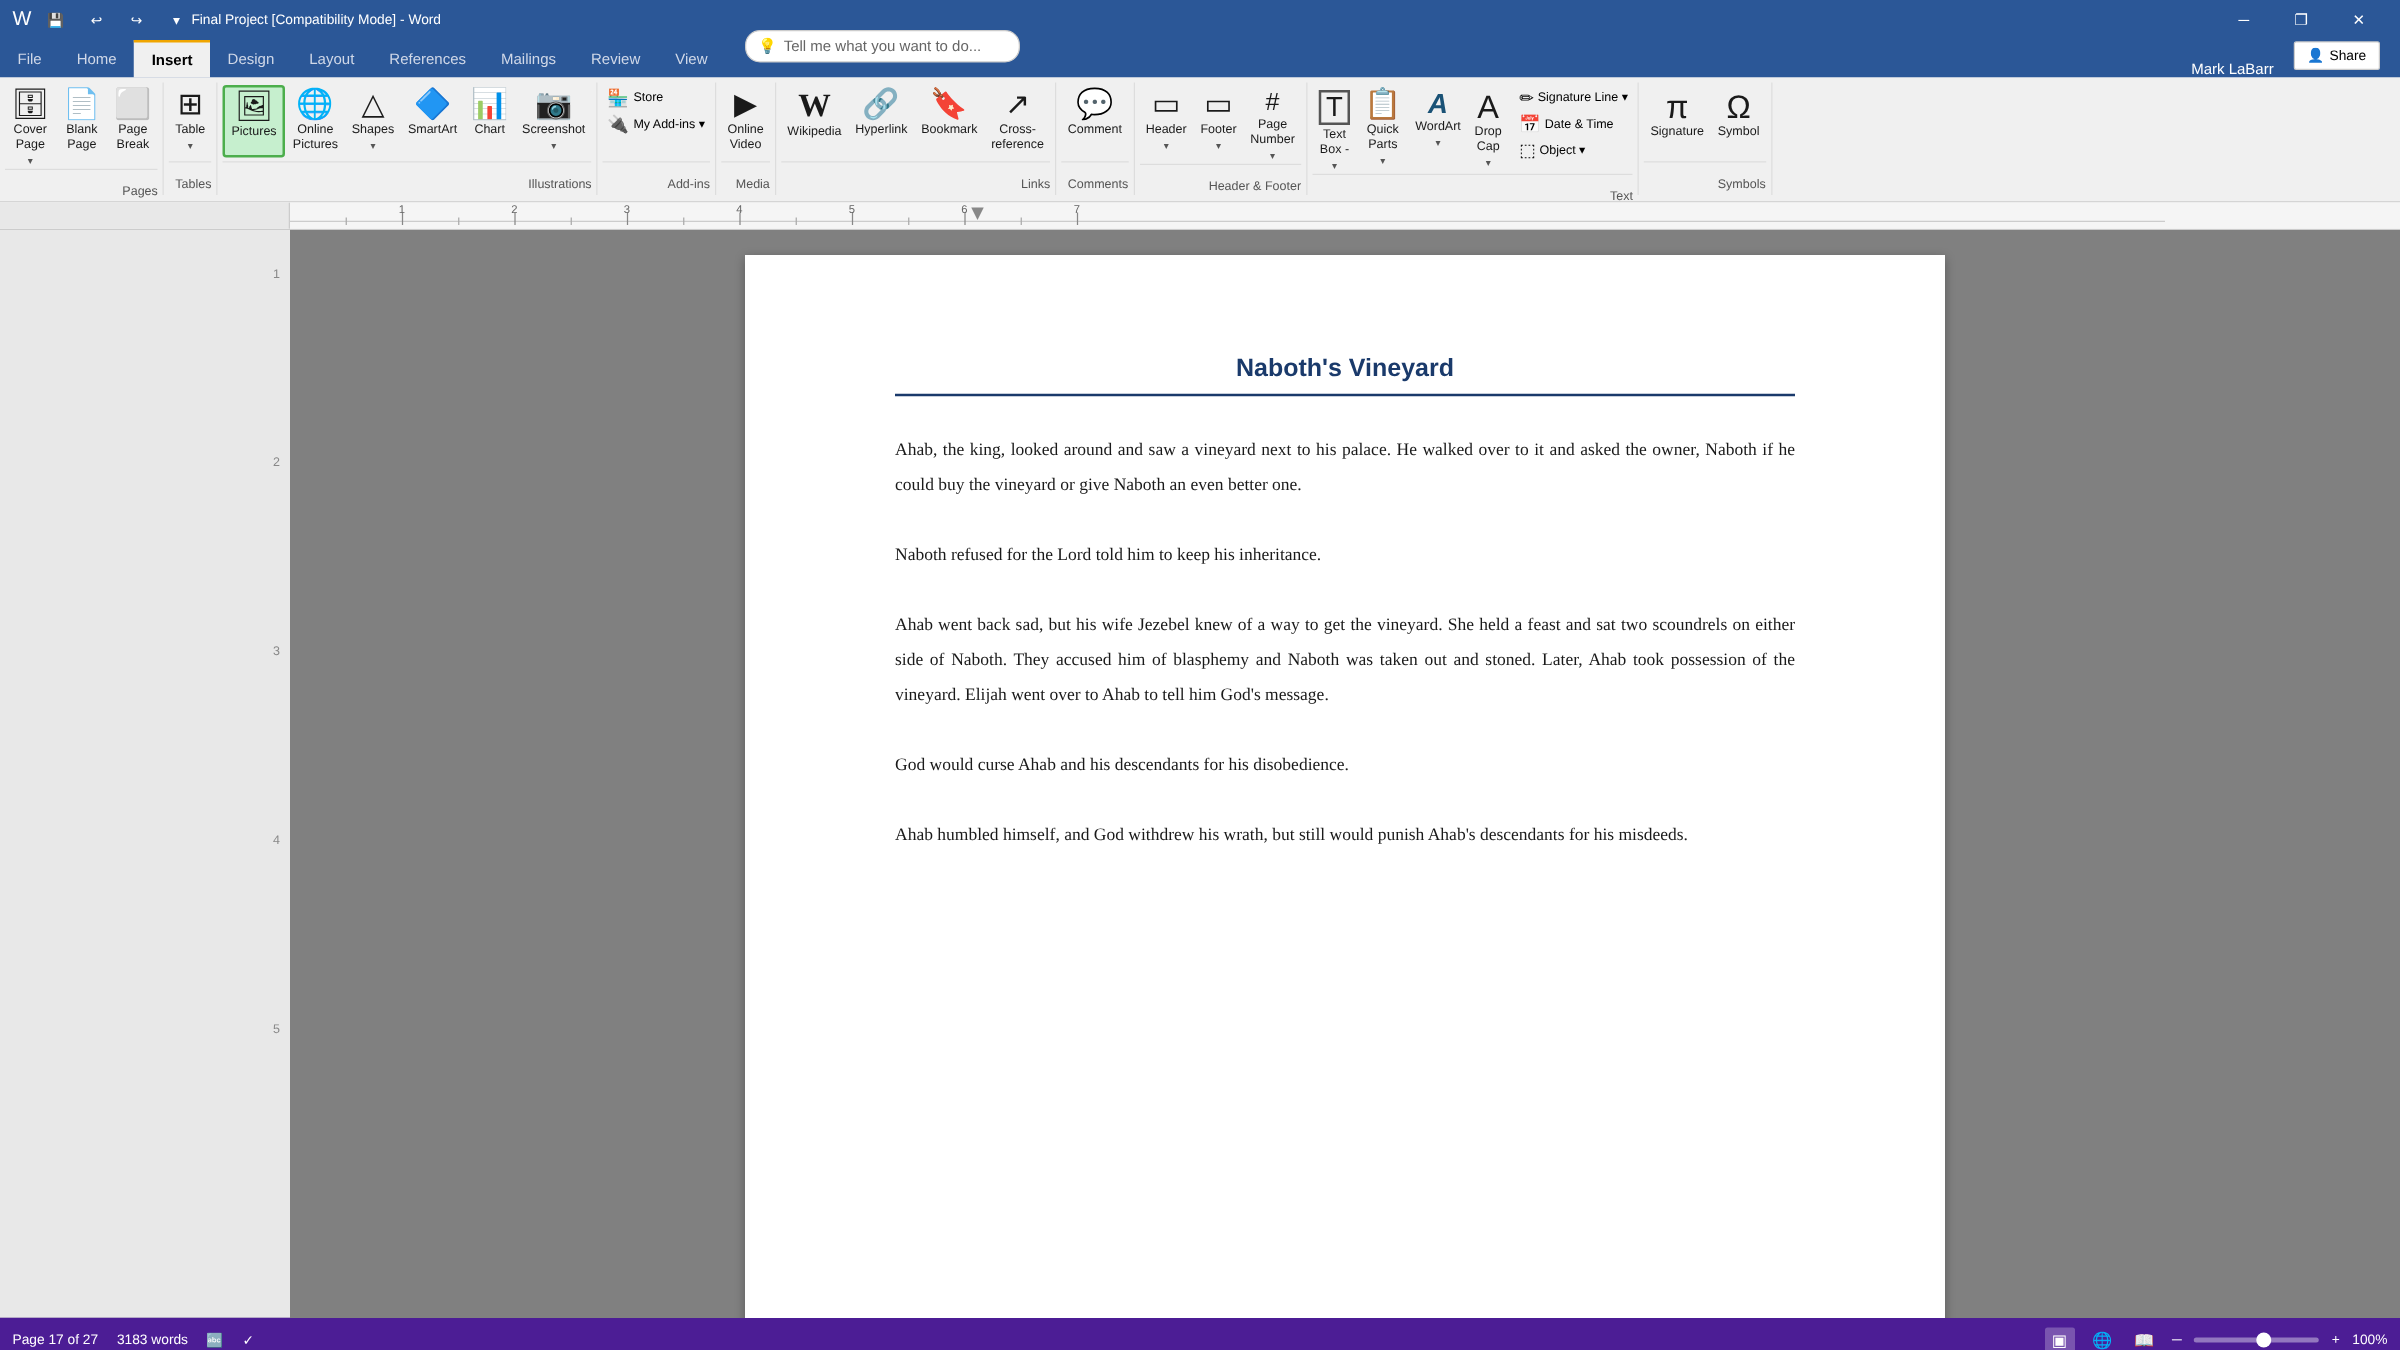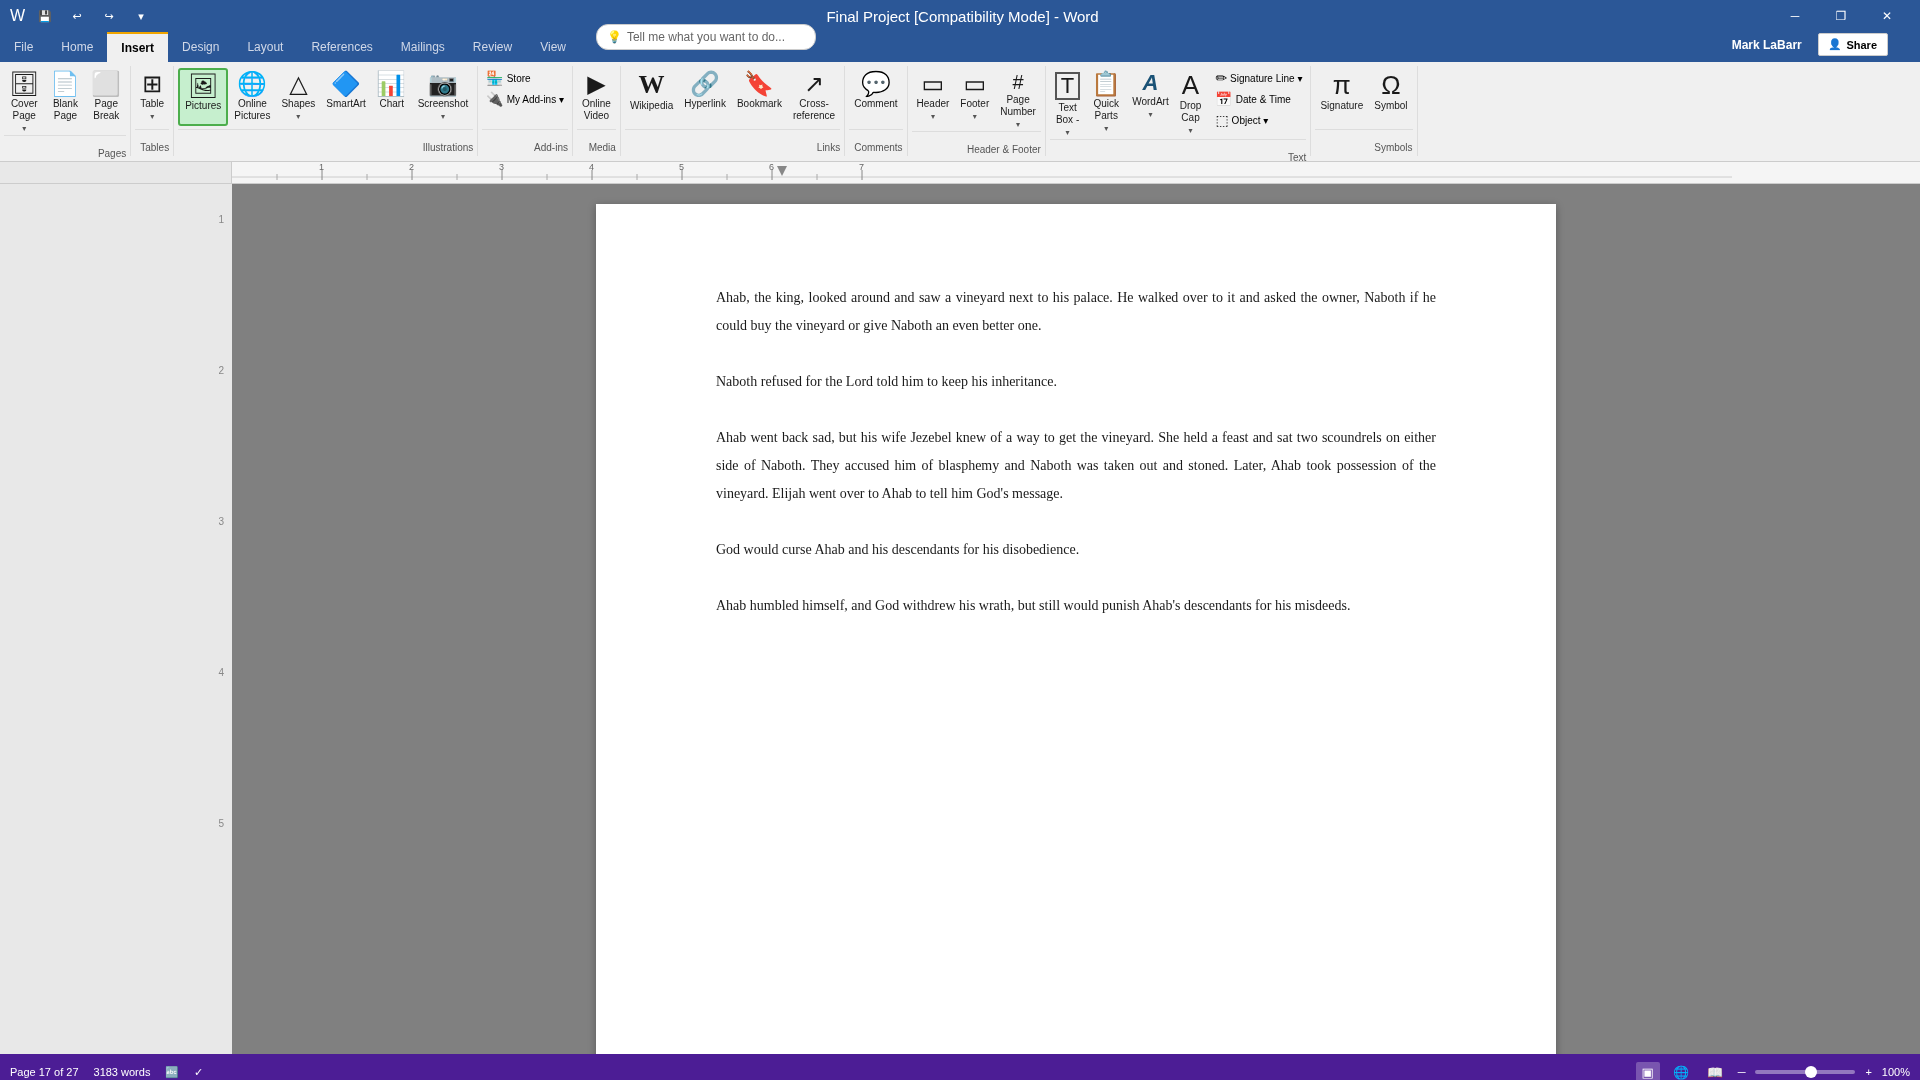--- a/index.html
+++ b/index.html
@@ -8,21 +8,21 @@
     
     #title-bar {
       background: #2b5797;
       height: 32px;
       display: flex;
       align-items: center;
       justify-content: space-between;
       color: white;
       padding: 0 10px;
     }
-    #title-bar .title { flex: 1; text-align: center; font-size: 15px; }
+    #title-bar .title { flex: 1; font-size: 11px; }
     #title-bar .win-controls { display: flex; gap: 0; }
     #title-bar .win-btn {
       width: 46px; height: 32px; display: flex; align-items: center; justify-content: center;
       cursor: pointer; font-size: 12px; color: white;
     }
     .title-left { display: flex; align-items: center; gap: 8px; }
     .title-icon { font-size: 16px; }
     .qat-btn { width: 24px; height: 24px; display: flex; align-items: center; justify-content: center; cursor: pointer; border-radius: 2px; color: white; font-size: 11px; }
 
     
@@ -72,25 +72,24 @@
       font-size: 12px;
       color: #666;
       height: 26px;
       width: 220px;
     }
 
     
     #user-area {
       margin-left: auto;
       display: flex;
-      align-items: center;
+      align-items: flex-end;
       gap: 10px;
-      padding-right: 26px;
+      padding-right: 10px;
       font-size: 12px;
-      font-weight: bold;
     }
 
     
     #ruler {
       height: 22px;
       background: #f5f5f5;
       border-bottom: 1px solid #ccc;
       display: flex;
       align-items: center;
       padding: 0;
@@ -579,20 +578,21 @@
       <div style="margin-top:20px; color:#888; font-size:10px;">1</div>
       <div style="margin-top:140px; color:#888; font-size:10px;">2</div>
       <div style="margin-top:140px; color:#888; font-size:10px;">3</div>
       <div style="margin-top:140px; color:#888; font-size:10px;">4</div>
       <div style="margin-top:140px; color:#888; font-size:10px;">5</div>
     </div>
   </div>
 
   <div id="doc-scroll">
     <div id="page">
+      <div class="doc-title">Naboth's Vineyard</div>
       <div class="doc-body">
         <p>Ahab, the king, looked around and saw a vineyard next to his palace. He walked over to it and asked the owner, Naboth if he could buy the vineyard or give Naboth an even better one.</p>
         <br>
         <p>Naboth refused for the Lord told him to keep his inheritance.</p>
         <br>
         <p>Ahab went back sad, but his wife Jezebel knew of a way to get the vineyard. She held a feast and sat two scoundrels on either side of Naboth. They accused him of blasphemy and Naboth was taken out and stoned. Later, Ahab took possession of the vineyard. Elijah went over to Ahab to tell him God's message.</p>
         <br>
         <p>God would curse Ahab and his descendants for his disobedience.</p>
         <br>
         <p>Ahab humbled himself, and God withdrew his wrath, but still would punish Ahab's descendants for his misdeeds.</p>

